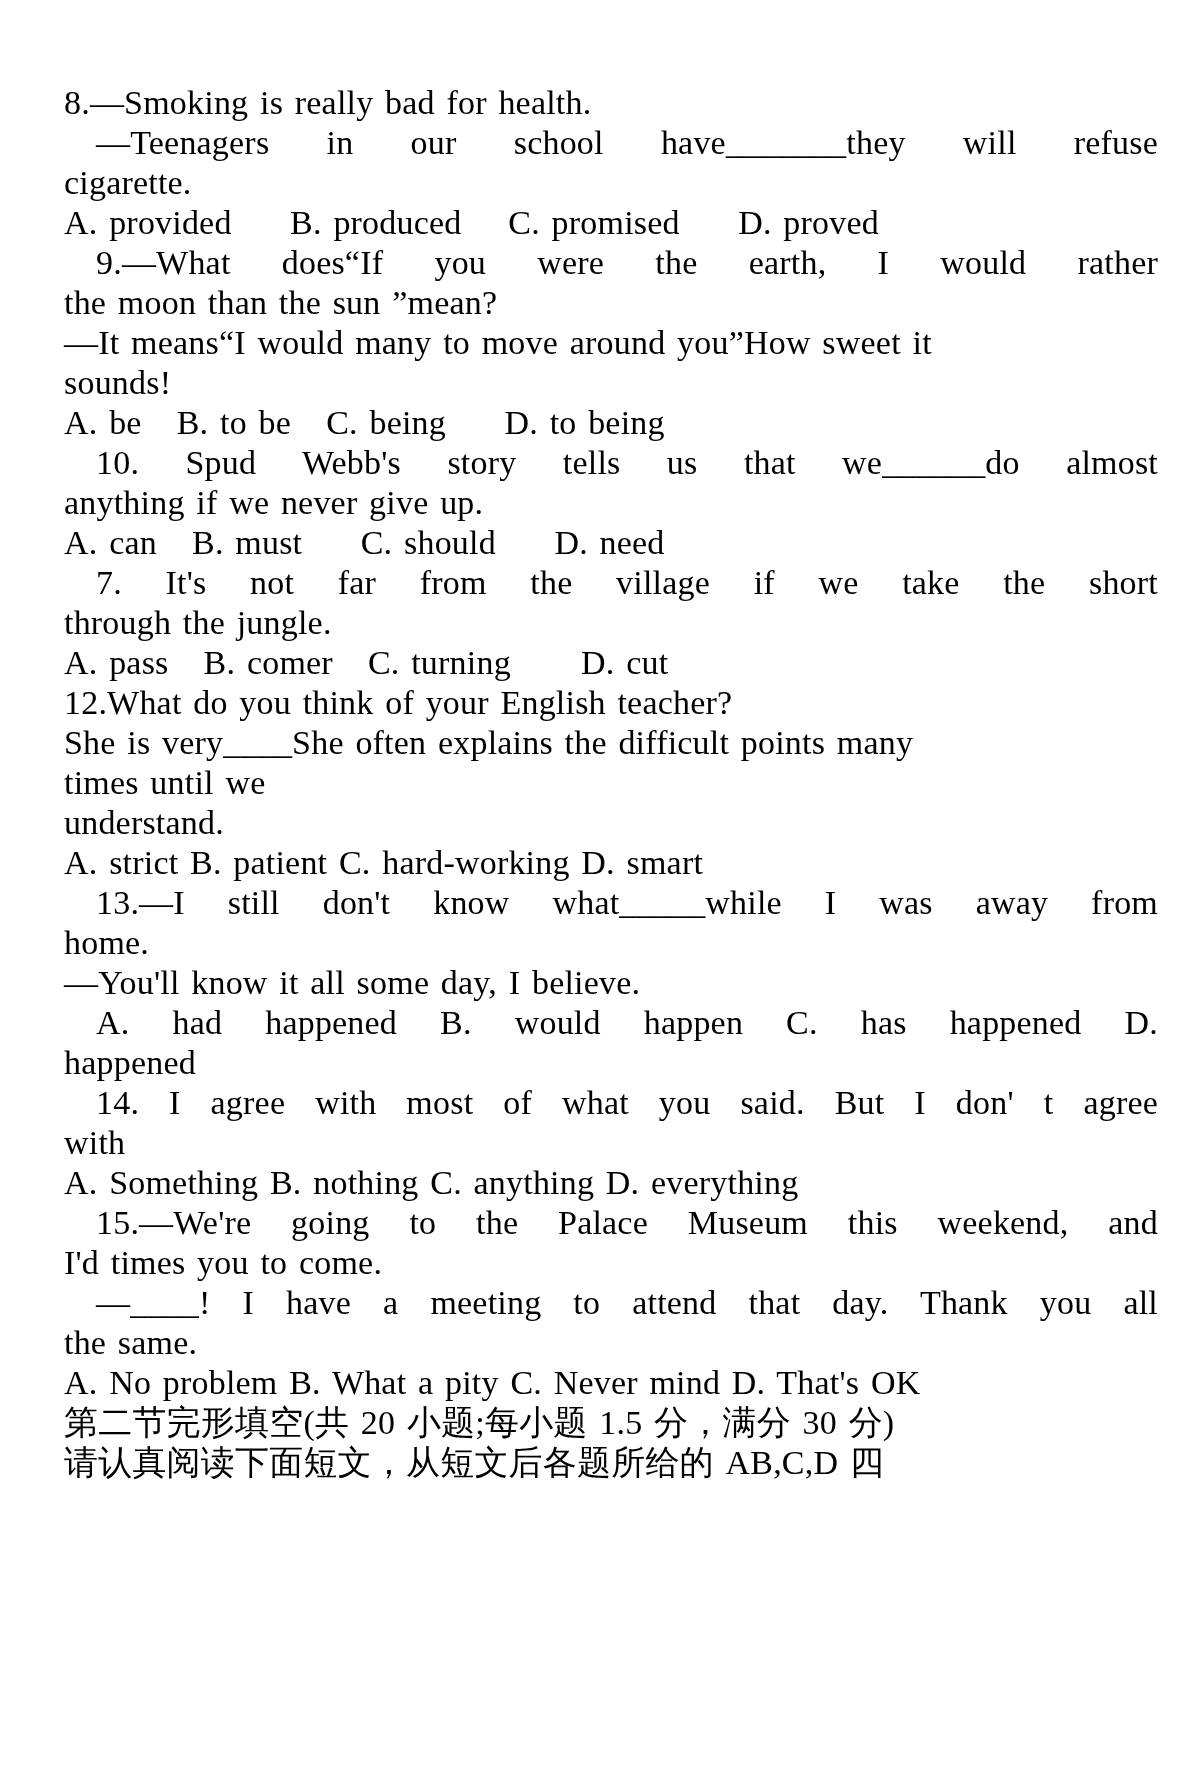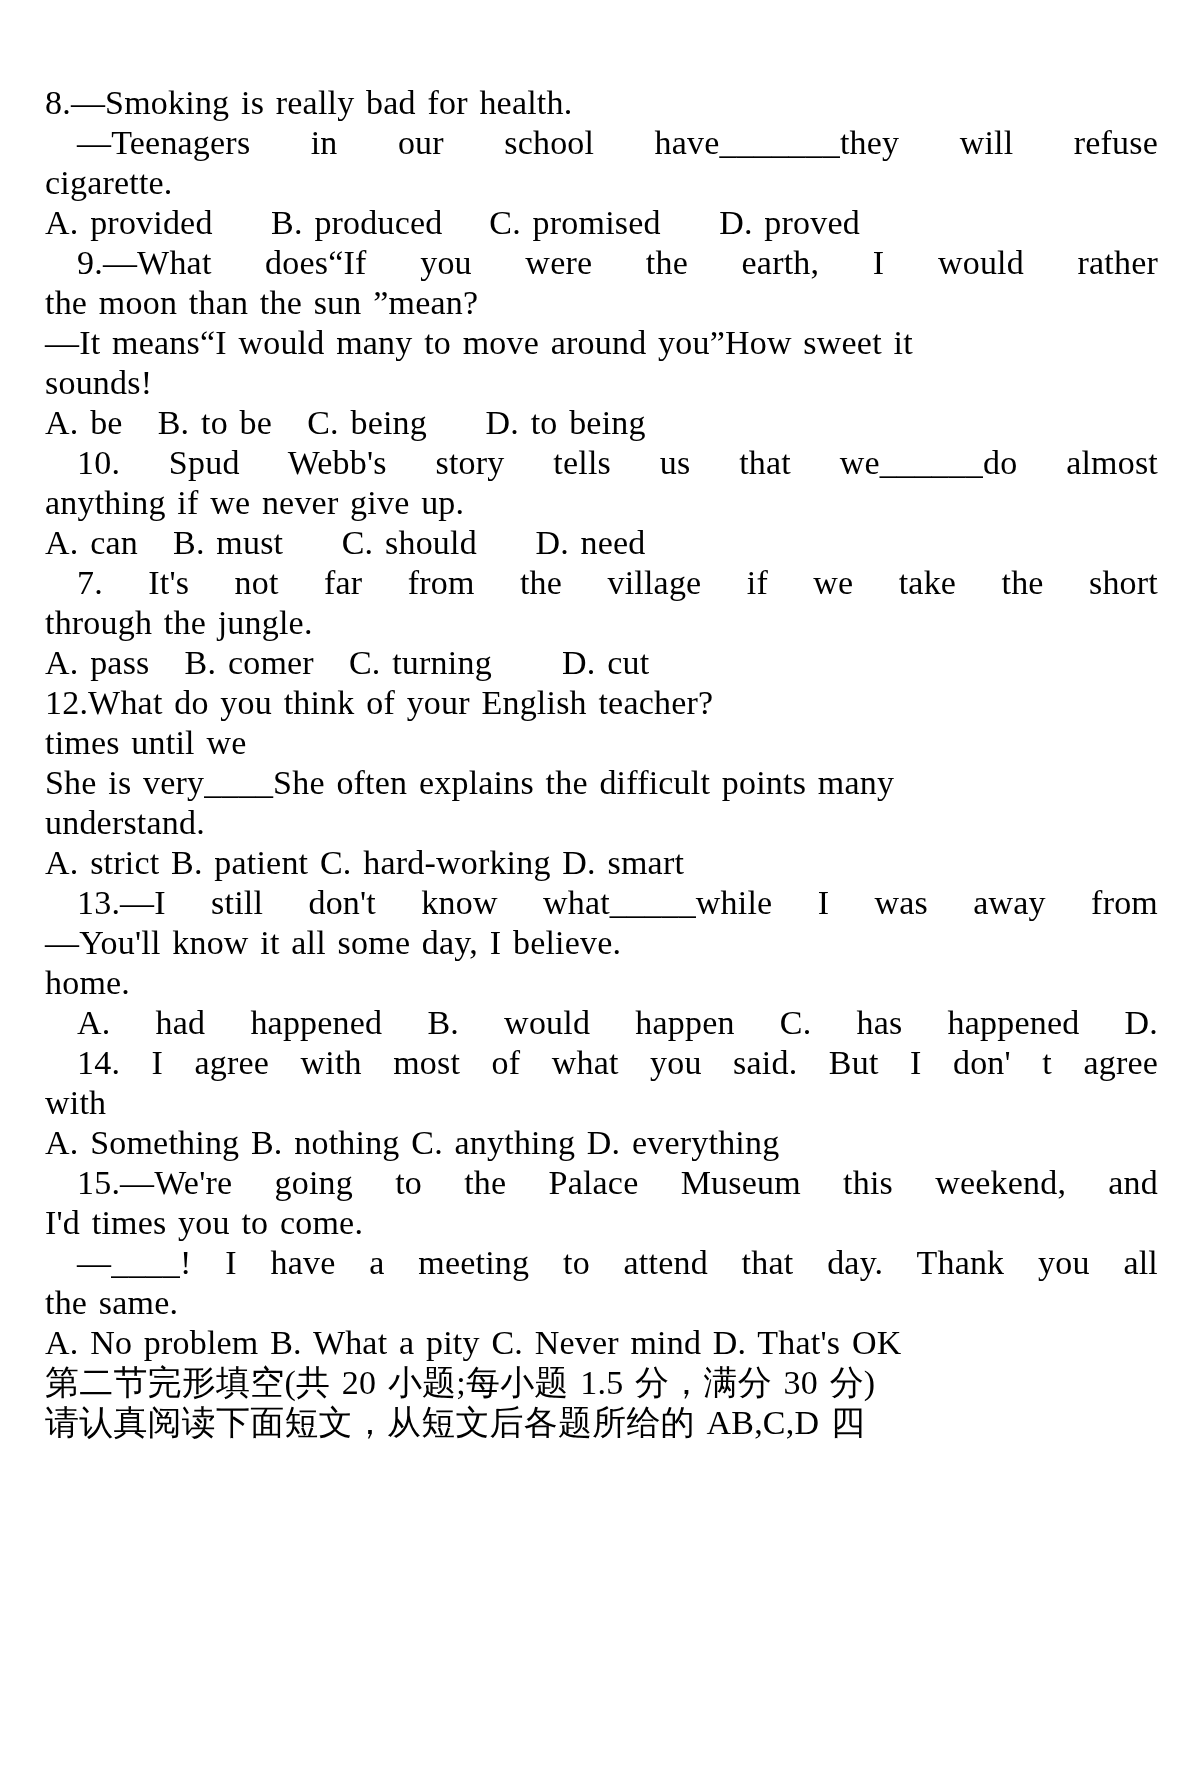--- a/index.html
+++ b/index.html
@@ -6,21 +6,21 @@
     margin: 0;
     padding: 0;
     background: #ffffff;
   }
   .page {
     position: relative;
     width: 1200px;
     height: 1792px;
     background: #ffffff;
     box-sizing: border-box;
-    padding: 83px 42px 0 45px;
+    padding: 83px 42px 0 64px;
     overflow: hidden;
   }
   .doc {
     width: 100%;
   }
   .line {
     font-family: "Liberation Serif", "DejaVu Serif", serif;
     font-size: 34px;
     line-height: 40px;
     color: #000000;
@@ -49,28 +49,29 @@
       <div class="line">—It means“I would many to move around you”How sweet it</div>
       <div class="line">sounds!</div>
       <div class="line">A. be   B. to be   C. being     D. to being</div>
       <div class="line just">10. Spud Webb's story tells us that we______do almost</div>
       <div class="line">anything if we never give up.</div>
       <div class="line">A. can   B. must     C. should     D. need</div>
       <div class="line just">7. It's not far from the village if we take the short</div>
       <div class="line">through the jungle.</div>
       <div class="line">A. pass   B. comer   C. turning      D. cut</div>
       <div class="line">12.What do you think of your English teacher?</div>
+      <div class="line">She is very____She often explains the difficult points many</div>
       <div class="line">times until we</div>
-      <div class="line">She is very____She often explains the difficult points many</div>
       <div class="line">understand.</div>
       <div class="line">A. strict B. patient C. hard-working D. smart</div>
       <div class="line just">13.—I still don't know what_____while I was away from</div>
+      <div class="line">home.</div>
       <div class="line">—You'll know it all some day, I believe.</div>
-      <div class="line">home.</div>
       <div class="line just">A. had happened B. would happen C. has happened D.</div>
+      <div class="line">happened</div>
       <div class="line just">14. I agree with most of what you said. But I don' t agree</div>
       <div class="line">with</div>
       <div class="line">A. Something B. nothing C. anything D. everything</div>
       <div class="line just">15.—We're going to the Palace Museum this weekend, and</div>
       <div class="line">I'd times you to come.</div>
       <div class="line just">—____! I have a meeting to attend that day. Thank you all</div>
       <div class="line">the same.</div>
       <div class="line">A. No problem B. What a pity C. Never mind D. That's OK</div>
       <div class="line">第二节完形填空(共 20 小题;每小题 1.5 分，满分 30 分)</div>
       <div class="line">请认真阅读下面短文，从短文后各题所给的 AB,C,D 四</div>

